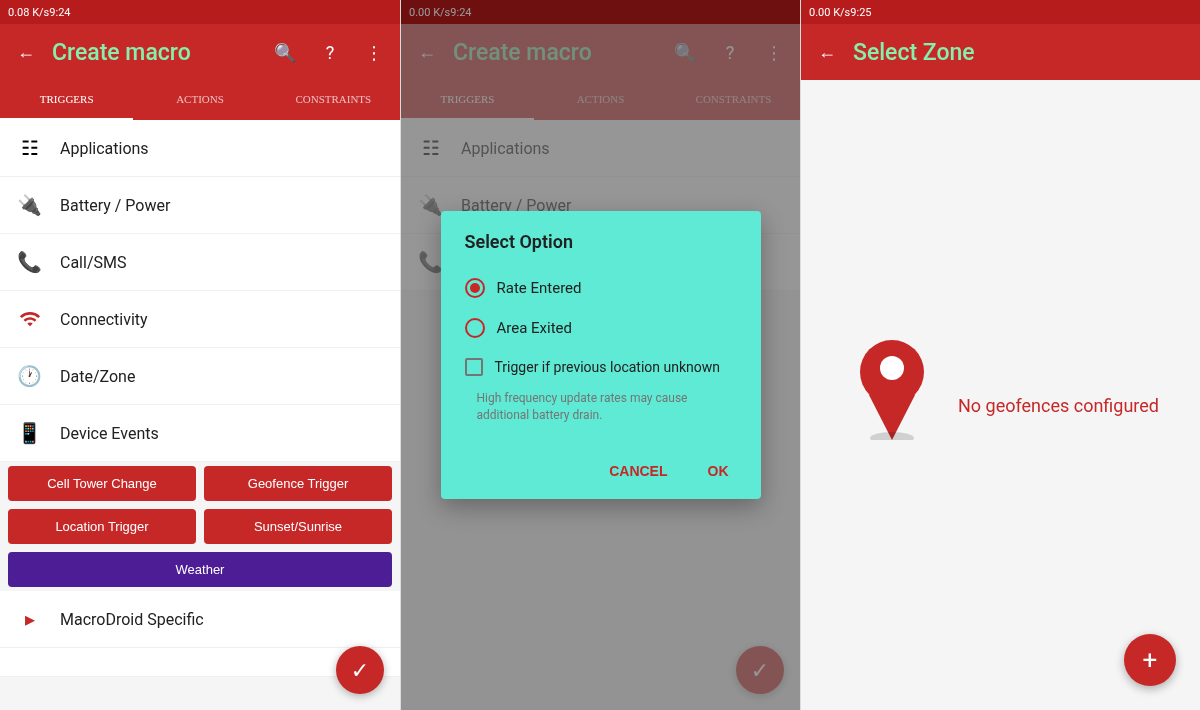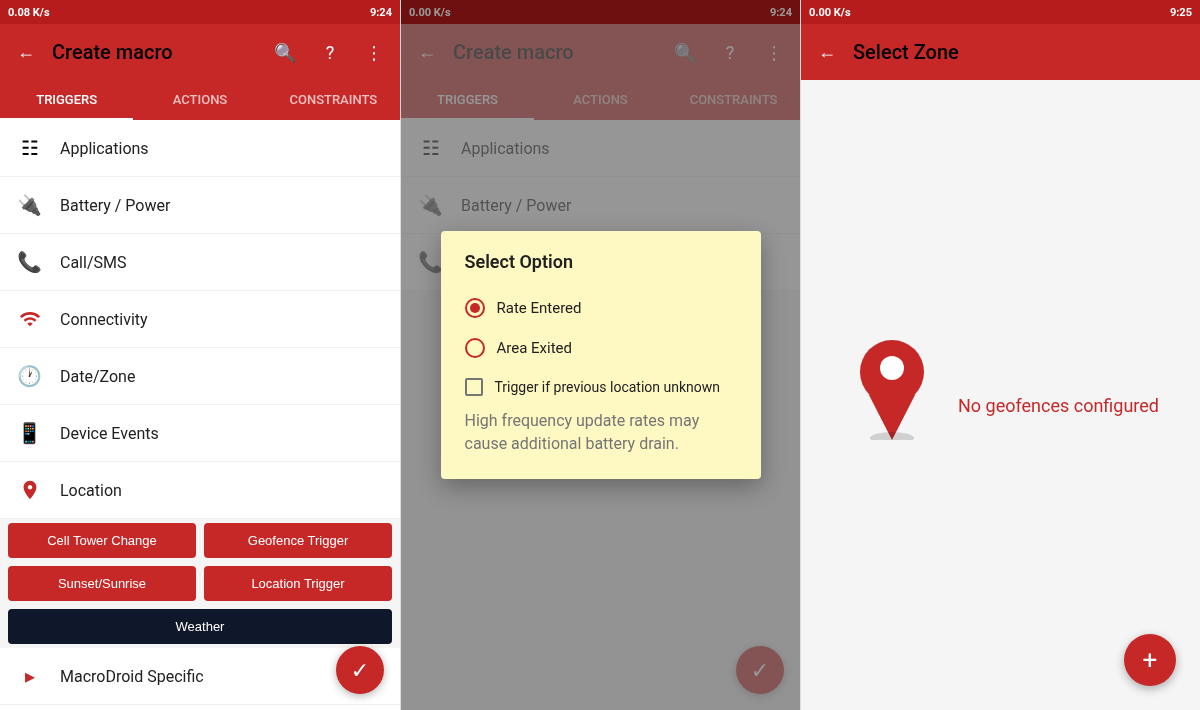--- a/index.html
+++ b/index.html
@@ -26,44 +26,43 @@
     .panel:nth-child(3) {
       flex: 1;
     }
 
     
     .status-bar {
       background: #b71c1c;
       height: 24px;
       display: flex;
       align-items: center;
-      justify-content: space-between;
       padding: 0 8px;
       color: white;
       font-size: 11px;
-      font-weight: 700;
+      font-weight: 400;
     }
     .status-left { display: flex; align-items: center; gap: 3px; }
     .status-right { display: flex; align-items: center; gap: 3px; }
 
     
     .app-bar {
       background: #c62828;
       height: 56px;
       display: flex;
       align-items: center;
       padding: 0 8px;
       gap: 8px;
       color: white;
     }
     .app-bar-title {
-      font-size: 20px;
+      font-size: 23px;
       font-weight: 500;
       flex: 1;
-      color: #000000;
+      color: #86efac;
     }
     .icon-btn {
       width: 36px;
       height: 36px;
       display: flex;
       align-items: center;
       justify-content: center;
       border-radius: 50%;
       cursor: pointer;
       color: white;
@@ -75,25 +74,26 @@
       background: #c62828;
       display: flex;
       height: 40px;
     }
     .tab {
       flex: 1;
       display: flex;
       align-items: center;
       justify-content: center;
       color: rgba(255,255,255,0.7);
-      font-size: 13px;
+      font-size: 11px;
       font-weight: 500;
       cursor: pointer;
       border-bottom: 2px solid transparent;
       text-transform: uppercase;
+      font-family: Liberation Serif, serif;
     }
     .tab.active {
       color: white;
       border-bottom: 2px solid white;
     }
 
     
     .list {
       flex: 1;
       overflow-y: auto;
@@ -134,21 +134,21 @@
       color: white;
       border: none;
       border-radius: 4px;
       padding: 10px 14px;
       font-size: 13px;
       cursor: pointer;
       font-weight: 500;
       text-align: center;
     }
     .sub-btn.active-weather {
-      background: #0f172a;
+      background: #4c1d95;
     }
 
     
     .fab-check {
       position: absolute;
       bottom: 16px;
       right: 16px;
       width: 48px;
       height: 48px;
       background: #c62828;
@@ -166,21 +166,21 @@
     .overlay {
       position: absolute;
       top: 0; left: 0; right: 0; bottom: 0;
       background: rgba(0,0,0,0.4);
       display: flex;
       align-items: center;
       justify-content: center;
       z-index: 10;
     }
     .dialog {
-      background: #fef9c3;
+      background: #5eead4;
       border-radius: 4px;
       width: 320px;
       padding: 0;
       box-shadow: 0 8px 24px rgba(0,0,0,0.3);
       overflow: hidden;
     }
     .dialog-title {
       padding: 20px 24px 12px;
       font-size: 18px;
       font-weight: 600;
@@ -245,24 +245,25 @@
     .update-rate-label {
       font-size: 14px;
       color: #212121;
     }
     .update-rate-value {
       font-size: 14px;
       color: #c62828;
       font-weight: 500;
     }
     .battery-warning {
-      font-size: 16px;
+      font-size: 12px;
       color: #757575;
       padding: 4px 0 12px;
       line-height: 1.4;
+      margin-left: 12px;
     }
     .dialog-actions {
       display: flex;
       justify-content: flex-end;
       padding: 8px 16px 12px;
       gap: 8px;
     }
     .dialog-btn {
       padding: 8px 16px;
       border: none;
@@ -389,37 +390,29 @@
       <span class="list-label">Connectivity</span>
     </div>
     <div class="list-item">
       <div class="list-icon" style="color:#c62828;">🕐</div>
       <span class="list-label">Date/Zone</span>
     </div>
     <div class="list-item">
       <div class="list-icon" style="color:#c62828;">📱</div>
       <span class="list-label">Device Events</span>
     </div>
-    <div class="list-item">
-      <div class="list-icon" style="color:#c62828;">
-        <svg width="22" height="22" viewBox="0 0 24 24" fill="#c62828">
-            <path d="M12 2C8.13 2 5 5.13 5 9c0 5.25 7 13 7 13s7-7.75 7-13c0-3.87-3.13-7-7-7zm0 9.5c-1.38 0-2.5-1.12-2.5-2.5s1.12-2.5 2.5-2.5 2.5 1.12 2.5 2.5-1.12 2.5-2.5 2.5z"></path>
-          </svg>
-      </div>
-      <span class="list-label">Location</span>
-    </div>
 
     <div class="sub-buttons">
       <button class="sub-btn">Cell Tower Change</button>
       <button class="sub-btn">Geofence Trigger</button>
     </div>
 
     <div class="sub-buttons">
+      <button class="sub-btn">Location Trigger</button>
       <button class="sub-btn">Sunset/Sunrise</button>
-      <button class="sub-btn">Location Trigger</button>
     </div>
 
     <div class="sub-buttons">
       <button class="sub-btn active-weather" style="width:100%;">Weather</button>
     </div>
 
     <div class="list-item">
       <div class="list-icon" style="color:#c62828;">▸</div>
       <span class="list-label">MacroDroid Specific</span>
     </div>
@@ -498,20 +491,24 @@
 
         <div class="checkbox-option">
           <div class="checkbox-box"></div>
           <span class="checkbox-label">Trigger if previous location unknown</span>
         </div>
 
 
         <div class="battery-warning">High frequency update rates may cause additional battery drain.</div>
       </div>
 
+      <div class="dialog-actions">
+        <button class="dialog-btn">CANCEL</button>
+        <button class="dialog-btn">OK</button>
+      </div>
     </div>
   </div>
 
   <div class="fab-check dimmed">
     <span>✓</span>
   </div>
 </div>
 
 <div class="panel right-panel" style="position:relative; flex:1;">
 

